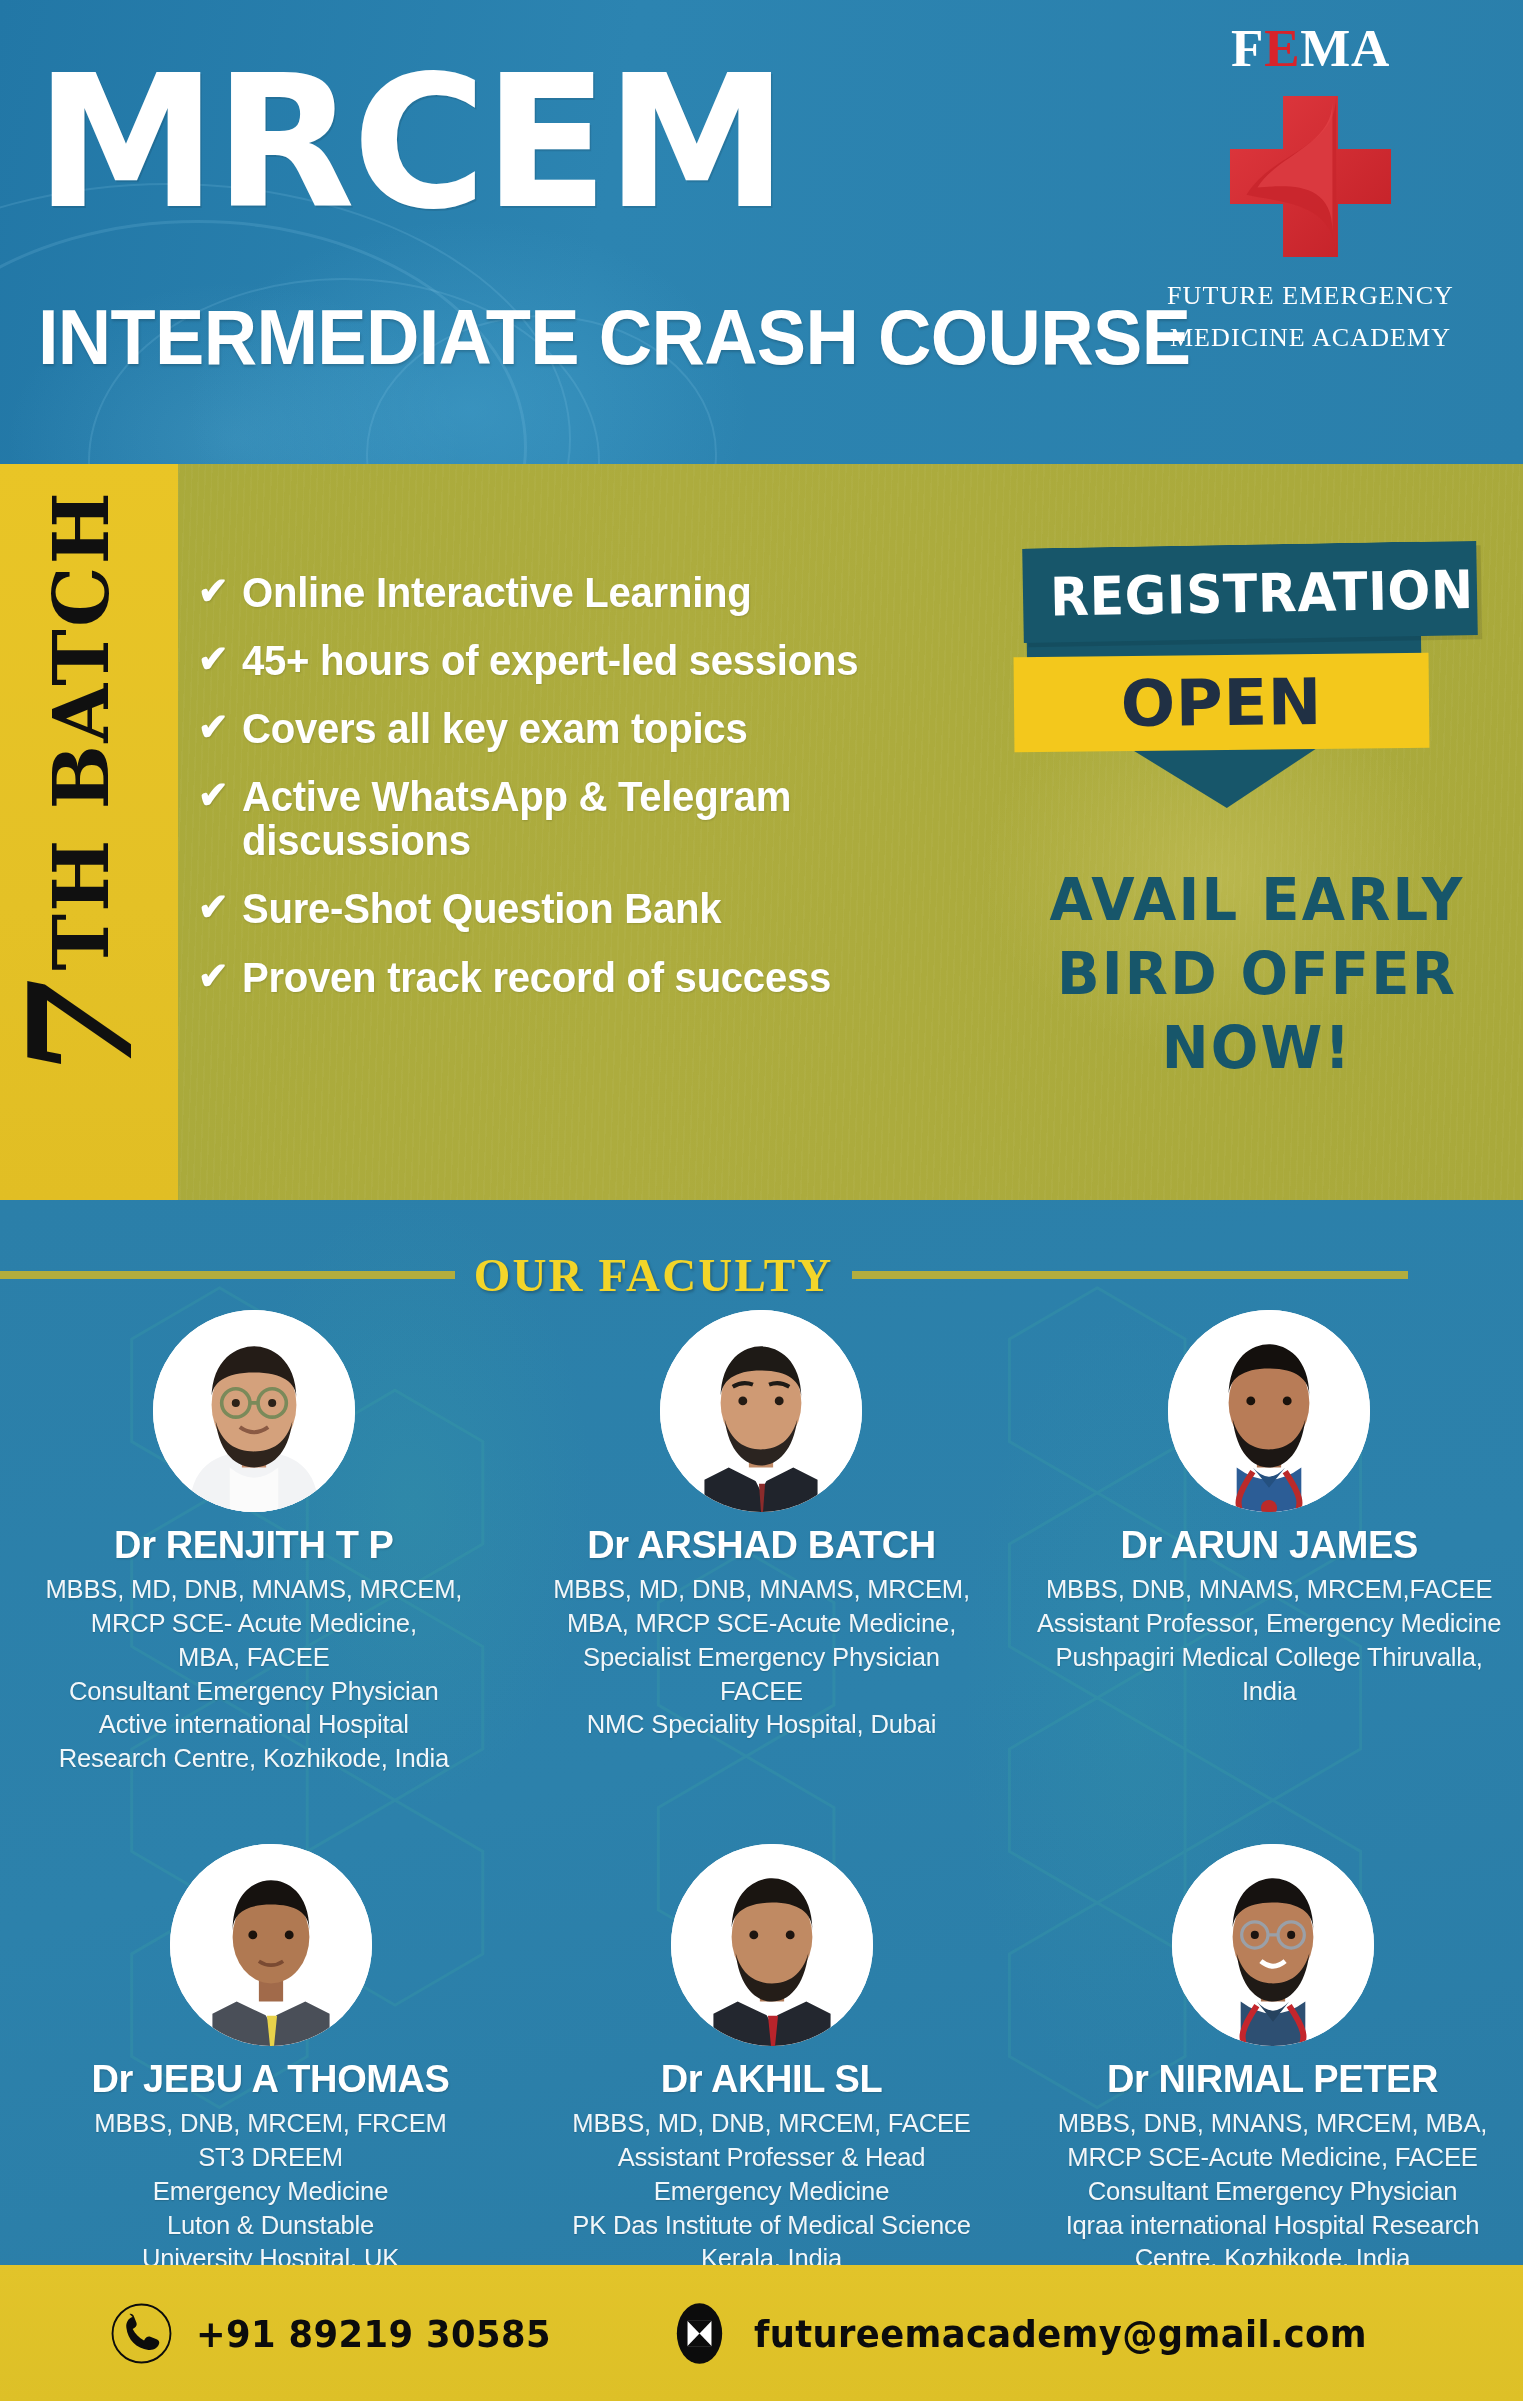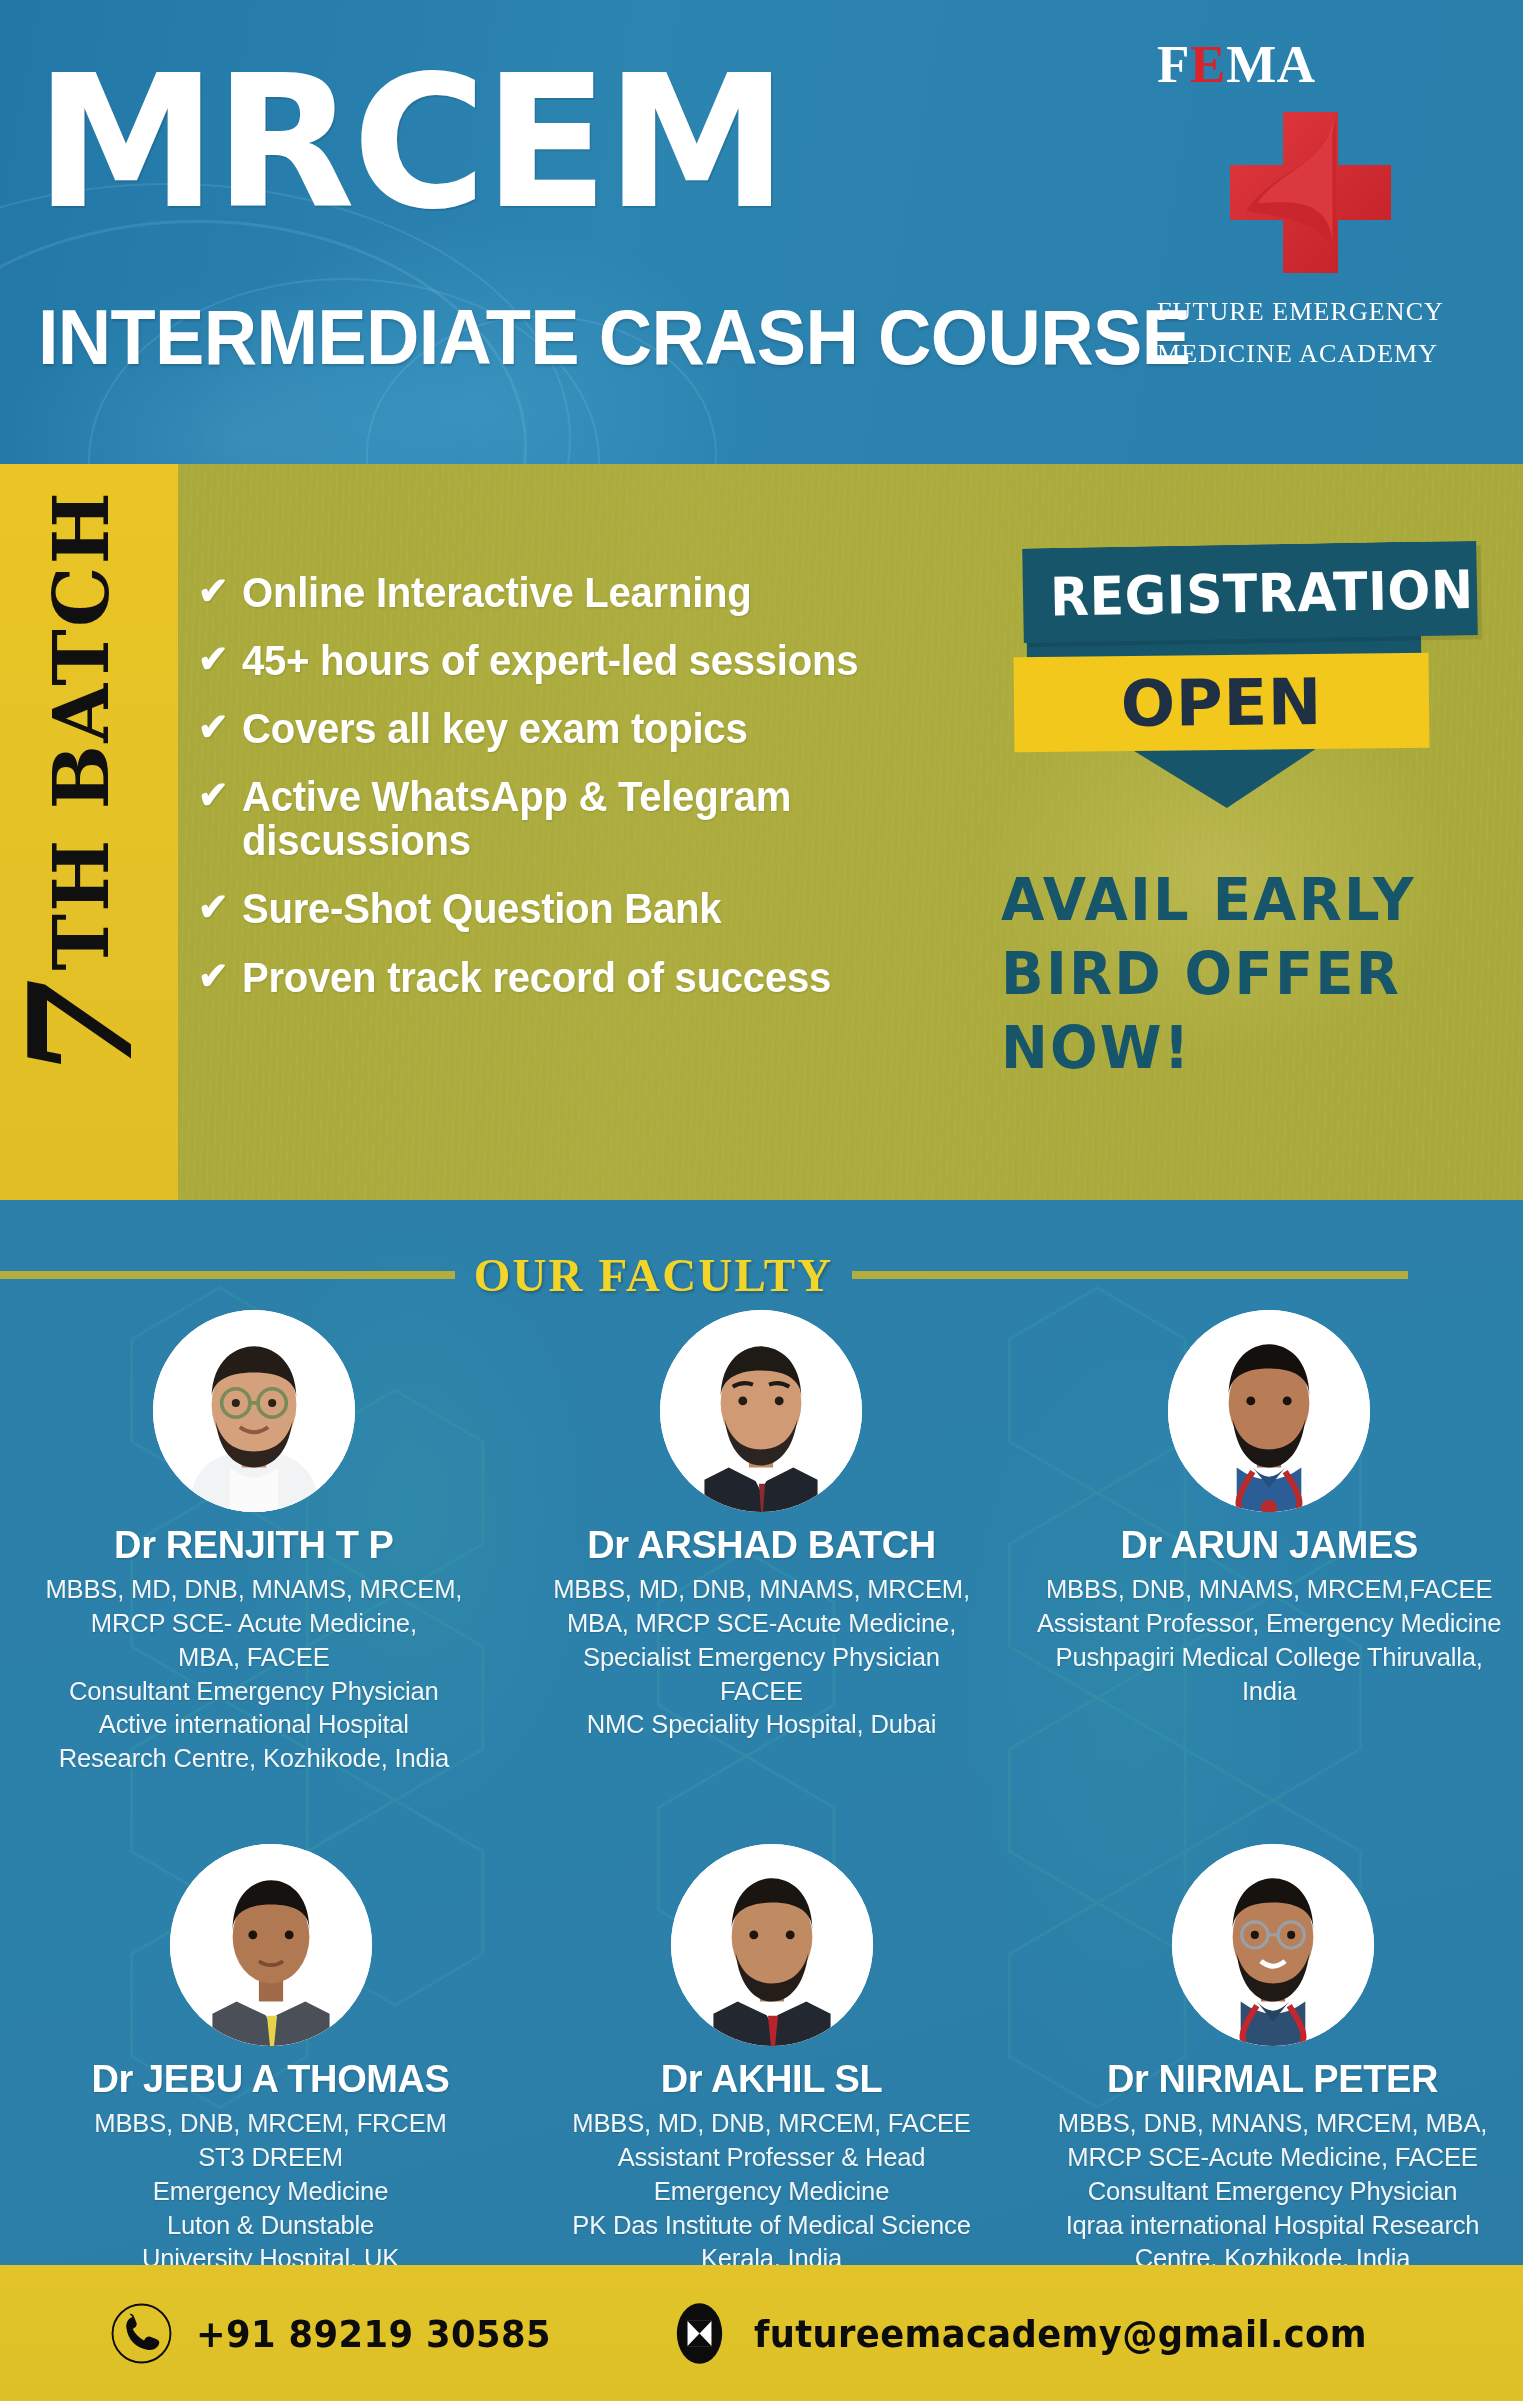--- a/index.html
+++ b/index.html
@@ -40,21 +40,21 @@
     position:absolute; left:38px; top:299px;
     font-size:77px; line-height:1;
     font-weight:700; color:#ffffff;
     letter-spacing:-0.7px;
     font-family:"Liberation Sans", sans-serif;
     transform:scaleX(.96); transform-origin:left center;
     text-shadow:0.7px 1.5px 2.9px rgba(0,0,0,.18);
   }
 
   
-  .logo { position:absolute; right:59px; top:38px; width:307px; }
+  .logo { position:absolute; right:59px; top:22px; width:307px; text-align:center; }
   .logo-fema {
     font-family:"Liberation Serif", serif;
     font-size:53px; font-weight:700; color:#ffffff;
     letter-spacing:0.7px; line-height:1;
   }
   .logo-fema .red { color:#d8232a; }
   .logo-mark { position:relative; width:183px; height:183px; margin:10.2px auto 7.3px; }
   .logo-mark svg { width:100%; height:100%; display:block; }
   .logo-line {
     font-family:"Liberation Serif", serif;
@@ -145,20 +145,21 @@
     transform:rotate(-.6deg);
   }
   .reg-open span {
     color:#203044; font-size:64px; font-weight:900;
     letter-spacing:0.7px; line-height:1;
     font-family:"DejaVu Sans", sans-serif;
   }
 
   .offer {
     position:absolute; left:1001px; top:863px; width:512px;
+    text-align:center;
     color:#17566a;
     font-family:"DejaVu Sans", sans-serif;
     font-weight:900;
     font-size:56px; line-height:1.32;
     letter-spacing:2.2px;
   }
   .offer div { transform:scaleY(1.06); }
 
   
   .faculty {

